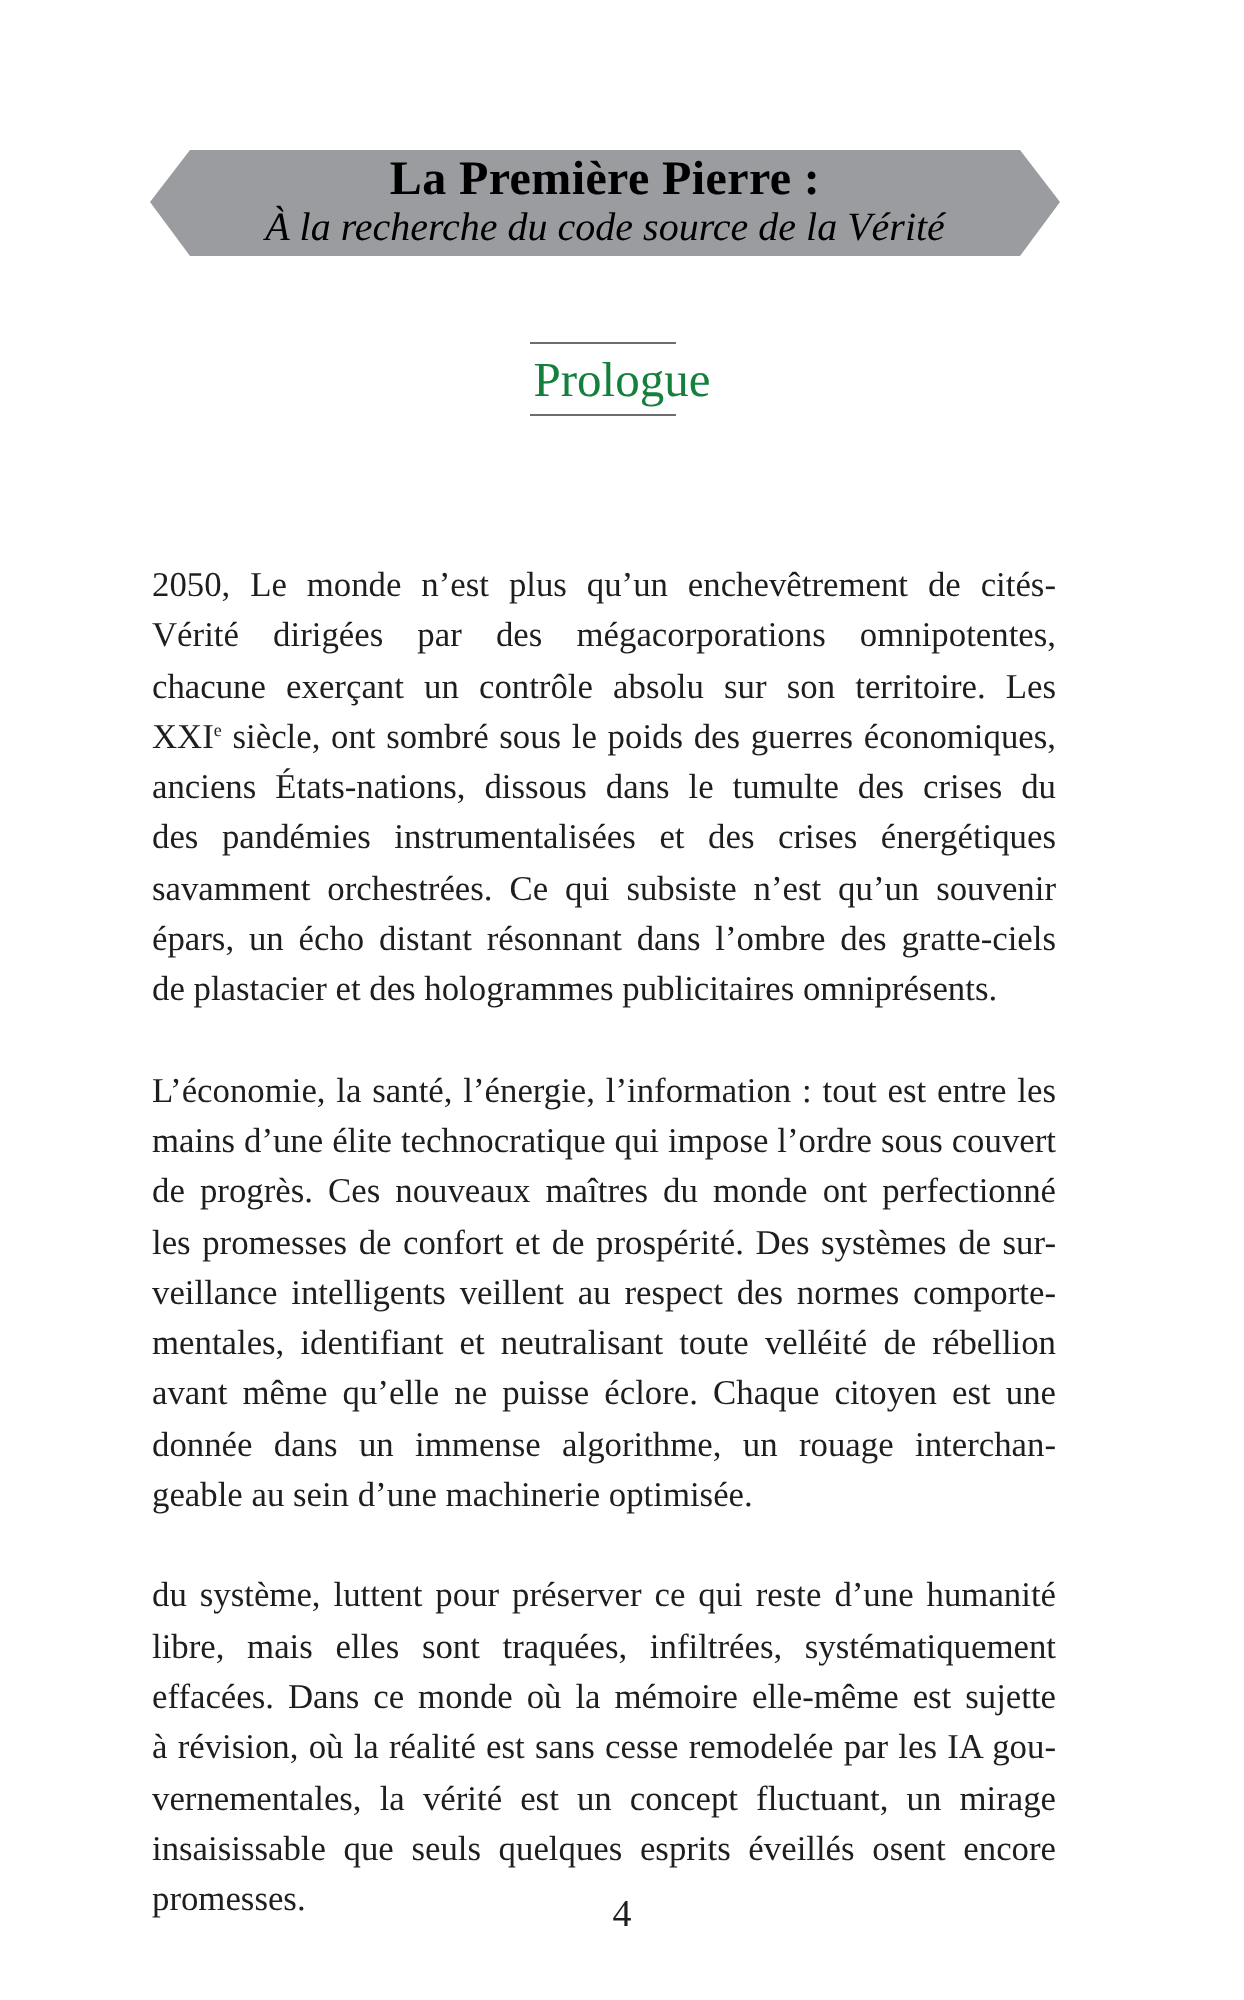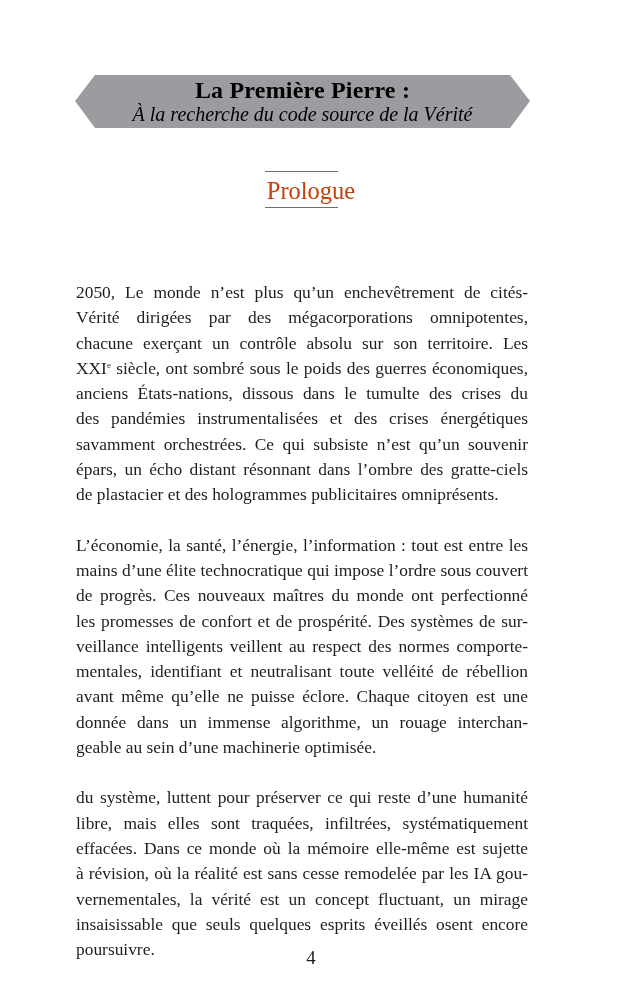--- a/index.html
+++ b/index.html
@@ -8,21 +8,21 @@
   .banner { position: absolute; left: 75px; top: 75px; width: 455px; height: 53px;
             background: #9b9c9f;
             clip-path: polygon(20px 0, 435px 0, 455px 26px, 435px 53px, 20px 53px, 0 26px);
             text-align: center; color: #000000; }
   .banner-title { font-size: 24px; font-weight: bold; line-height: 26px; margin-top: 2px; letter-spacing: 0.2px; }
   .banner-subtitle { font-size: 20px; font-style: italic; line-height: 22px; }
   .chapter-rule { position: absolute; left: 265px; width: 73px; height: 0; border-top: 1px solid #6d6d6d; }
   .chapter-rule.top { top: 171px; }
   .chapter-rule.bottom { top: 207px; }
   .chapter-title { position: absolute; left: 0; width: 622px; top: 176px; text-align: center;
-                   font-size: 24.5px; line-height: 30px; color: #c2410c; }
+                   font-size: 24.5px; line-height: 30px; color: #15803d; }
   .body-text { position: absolute; left: 76px; width: 452px; top: 232px; margin-top: 48px; }
   .para { margin: 0 0 25px 0; font-size: 17.4px; line-height: 25.3px; text-align: justify;
           text-align-last: left; hyphens: manual; }
   .line { display: block; text-align: justify; text-align-last: justify; white-space: nowrap; }
   .line.last { text-align-last: left; }
   sup.ord { font-size: 9px; vertical-align: 6px; line-height: 0; }
   .page-number { position: absolute; left: 0; width: 622px; top: 947px; text-align: center; font-size: 19px; }
 </style>
 </head>
 <body>
@@ -59,17 +59,17 @@
     <span class="line">donnée dans un immense algorithme, un rouage interchan-</span>
     <span class="line last">geable au sein d’une machinerie optimisée.</span>
   </p>
   <p class="para">
     <span class="line">du système, luttent pour préserver ce qui reste d’une humanité</span>
     <span class="line">libre, mais elles sont traquées, infiltrées, systématiquement</span>
     <span class="line">effacées. Dans ce monde où la mémoire elle-même est sujette</span>
     <span class="line">à révision, où la réalité est sans cesse remodelée par les IA gou-</span>
     <span class="line">vernementales, la vérité est un concept fluctuant, un mirage</span>
     <span class="line">insaisissable que seuls quelques esprits éveillés osent encore</span>
-    <span class="line last">poursuivre.</span>
+    <span class="line last">promesses.</span>
   </p>
 </div>
 
 <div class="page-number">4</div>
 
 </body></html>

